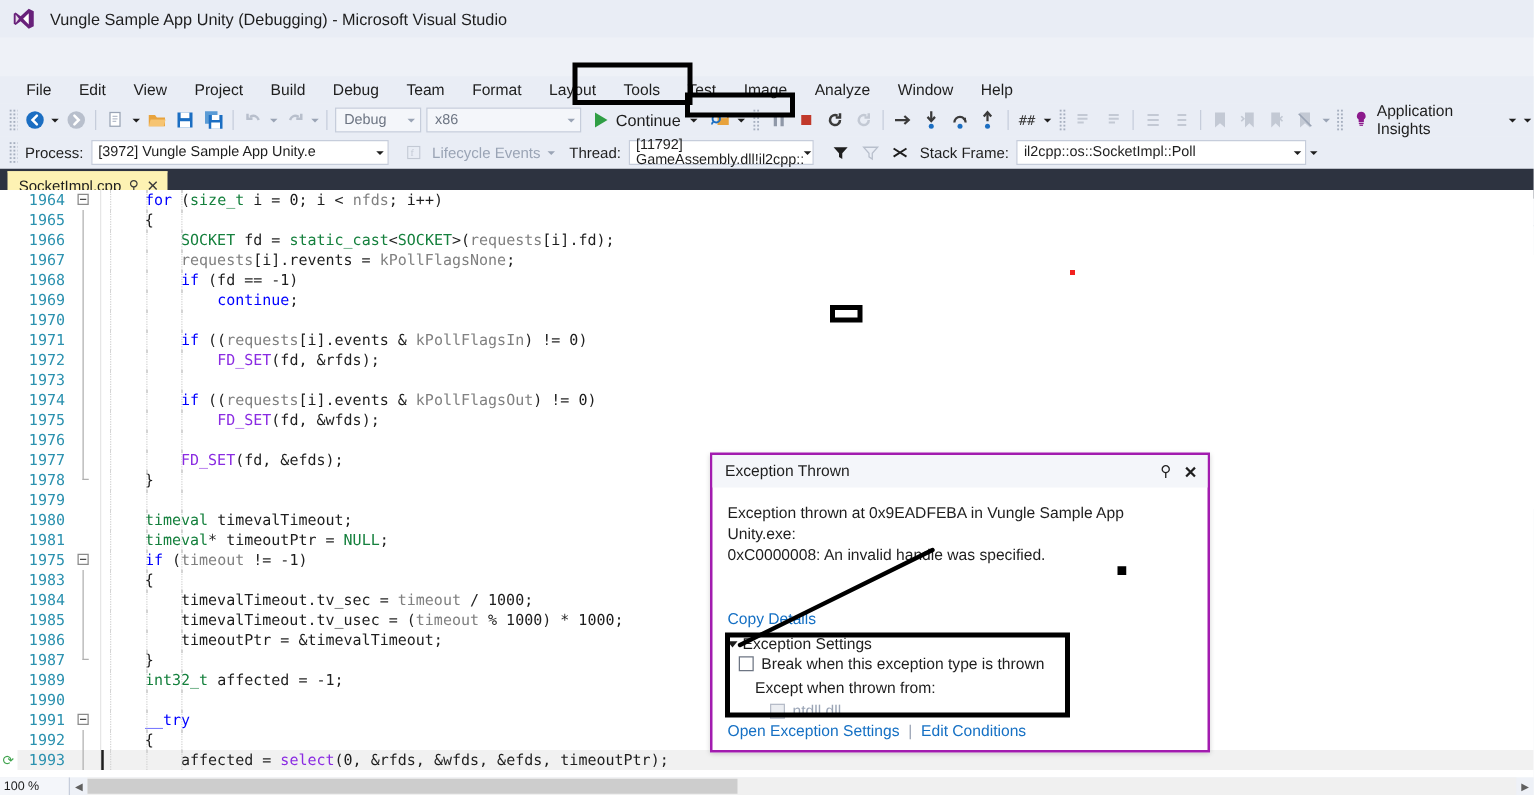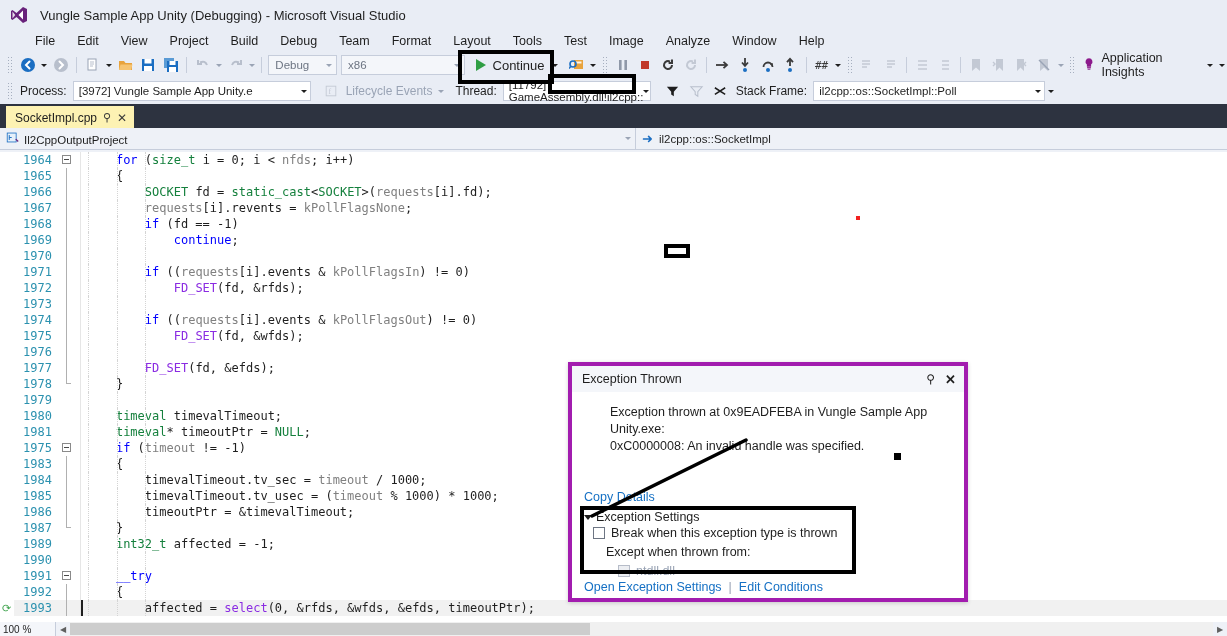--- a/index.html
+++ b/index.html
@@ -16,21 +16,21 @@
 
   
   .titlebar {
     height: 30px; background:#e9edf5; display:flex; align-items:center;
     padding-left: 10px;
   }
   .vs-logo { width:18px; height:18px; position:relative; margin-right:12px; }
   .title-text { font-size:13px; color:#1e1e1e; }
 
   
-  .menubar { height:22px; background:#e9edf5; display:flex; align-items:flex-start; padding-left:24px; }
+  .menubar { height:22px; background:#e9edf5; display:flex; align-items:flex-start; padding-left:10px;margin-top:31px; }
   .menu-item { font-size:12.5px; color:#1e1e1e; padding:0 11px; line-height:22px; white-space:nowrap; }
 
   
   .toolbar {
     height:26px; background:#e9edf5; display:flex; align-items:center;
     padding-left:4px; gap:0px;
   }
   .grip { width:7px; height:18px; margin:0 3px;
      background-image: radial-gradient(circle at 1.5px 1.5px, #9aa4b5 1px, transparent 1px);
      background-size: 3px 3px; opacity:.85; }
@@ -109,30 +109,30 @@
   .statusbar { position:absolute; left:0; right:0; bottom:0; height:14px; background:#eef1f7; display:flex; align-items:center; }
   .zoombox { width:56px; height:14px; background:#f4f6fa; border-right:1px solid #c6cddb;
      font-size:10px; color:#1e1e1e; display:flex; align-items:center; padding-left:3px; }
   .hscroll { flex:1; height:14px; background:#f0f0f0; position:relative; }
   .hscroll .thumb { position:absolute; left:0; top:1px; height:12px; width:520px; background:#cdcdcd; }
   .hs-arrow { width:14px; height:14px; display:flex; align-items:center; justify-content:center; font-size:8px; color:#606060; }
 
   
   .exc {
     position:absolute; left:568px; top:362px; width:400px; height:240px;
-    background:#ffffff; border:4px solid #a21caf; box-shadow:0 1px 4px rgba(0,0,0,.18);
+    background:#ffffff; border:2px solid #a21caf; box-shadow:0 1px 4px rgba(0,0,0,.18);
     z-index:10;
   }
   .exc-head { height:26px; background:#f4f6fa; display:flex; align-items:center;
      padding:0 8px 0 10px; justify-content:space-between; }
   .exc-title { font-size:12.5px; color:#1e1e1e; }
   .exc-head-ic { display:flex; align-items:center; gap:10px; }
   .exc-pin { font-size:12px; color:#1e1e1e; }
   .exc-x { font-size:13px; font-weight:bold; color:#1e1e1e; }
-  .exc-body { padding:12px 12px 0 12px;margin-left:26px; }
+  .exc-body { padding:12px 12px 0 12px; }
   .exc-msg { font-size:12.5px; line-height:17px; color:#1e1e1e; }
   .exc-copy { position:absolute; left:12px; top:124px; font-size:12.5px; color:#1570c4; cursor:pointer; }
   .exc-settings { position:absolute; left:12px; top:144px; width:330px; }
   .exc-sec-hdr { display:flex; align-items:center; gap:4px; font-size:12.5px; color:#1e1e1e; }
   .tri-down { width:0;height:0;border-left:4px solid transparent;border-right:4px solid transparent;border-top:5px solid #1e1e1e; }
   .exc-chk-row { display:flex; align-items:center; gap:6px; margin-top:2px; padding-left:9px; font-size:12.5px; }
   .chk { width:12px; height:12px; border:1px solid #6d7583; background:#fff; flex:0 0 12px; }
   .chk.dim { border-color:#b6bcc8; background:#eceef2; }
   .exc-sub { margin-top:5px; padding-left:22px; font-size:12.5px; color:#1e1e1e; }
   .exc-dim-row { display:flex; align-items:center; gap:6px; margin-top:5px; padding-left:34px; font-size:12.5px; color:#9aa4b5; }

